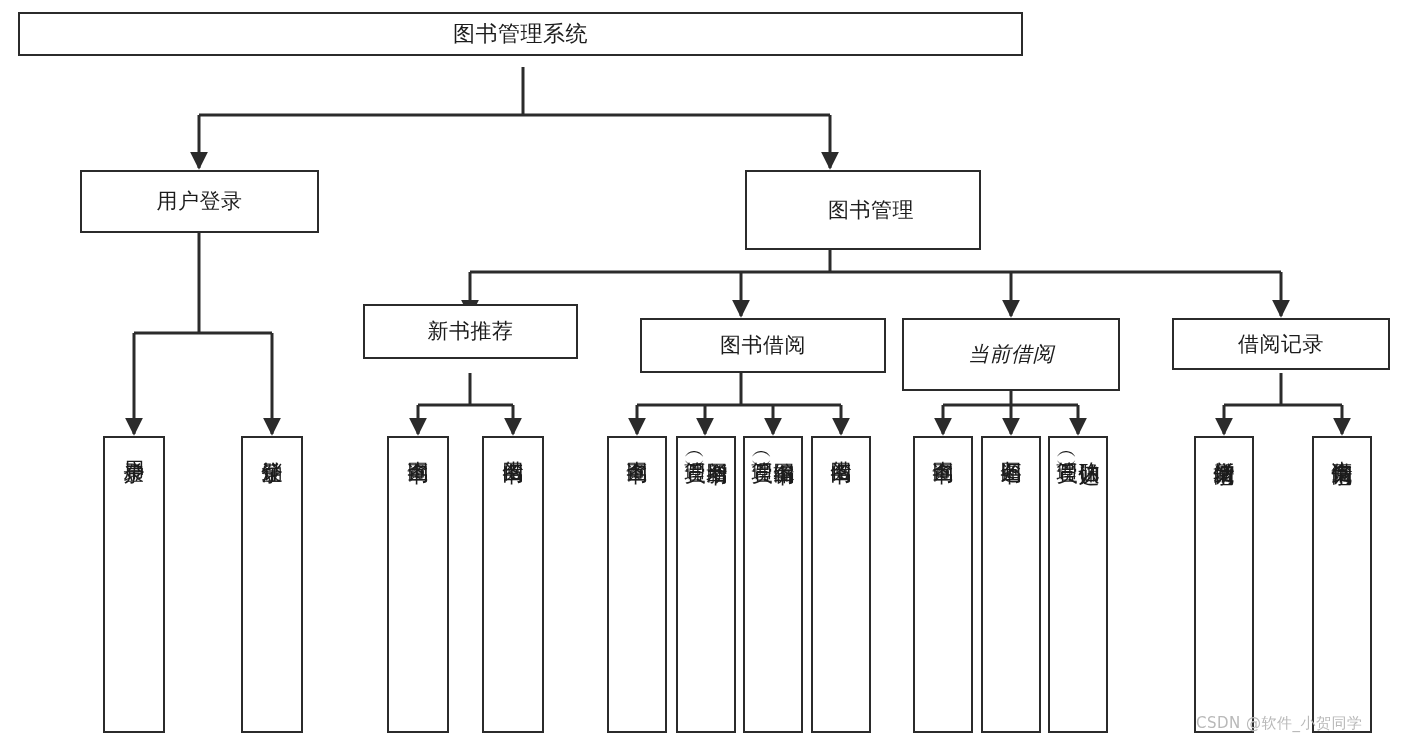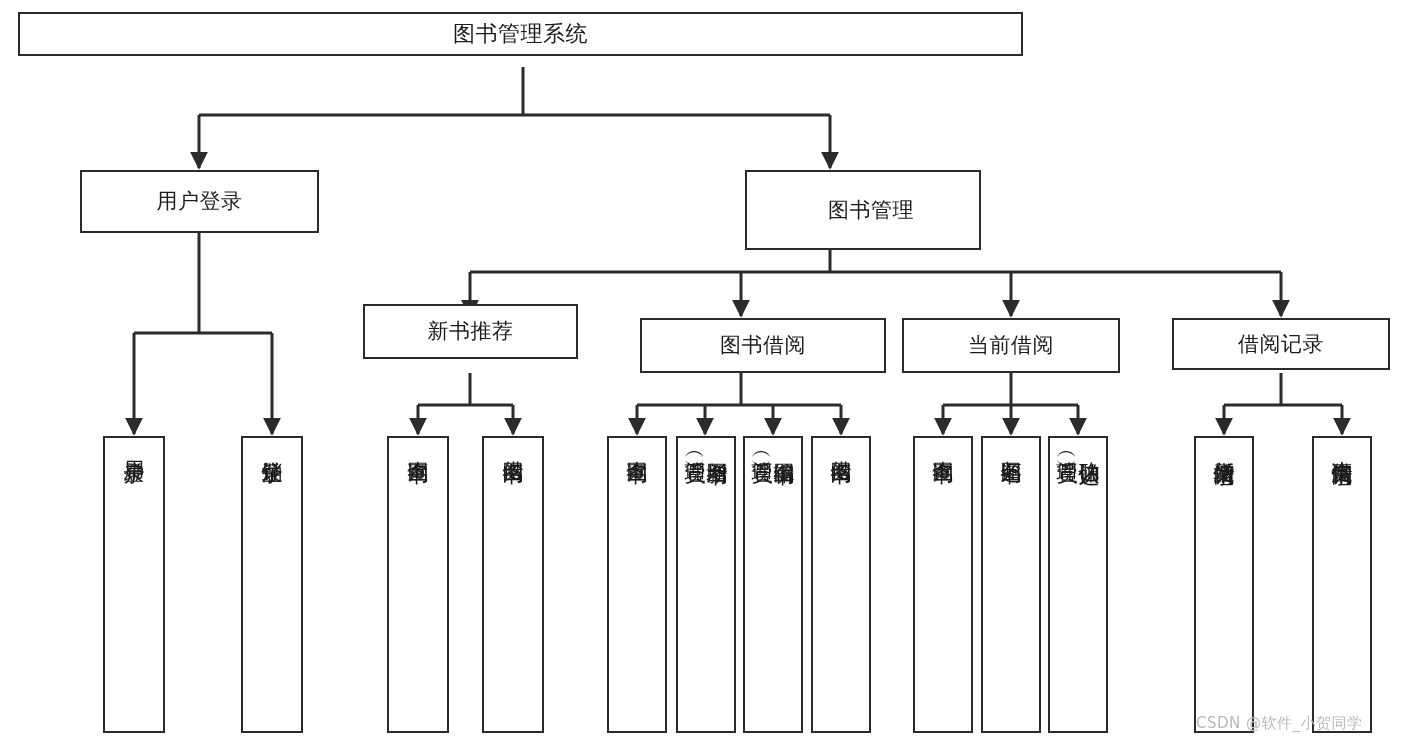--- a/index.html
+++ b/index.html
@@ -136,21 +136,21 @@
   <div class="node horizontal" style="left:745px; top:170px; width:236px; height:80px;padding-left:16px;">
     <span class="node-label">图书管理</span>
   </div>
 
   <div class="node horizontal" style="left:363px; top:304px; width:215px; height:55px;">
     <span class="node-label">新书推荐</span>
   </div>
   <div class="node horizontal" style="left:632px; top:318px; width:246px; height:55px;margin-left:8px;">
     <span class="node-label">图书借阅</span>
   </div>
-  <div class="node horizontal" style="left:902px; top:318px; width:218px; height:55px;">
+  <div class="node horizontal" style="left:902px; top:318px; width:218px; height:73px;font-style:italic;">
     <span class="node-label">当前借阅</span>
   </div>
   <div class="node horizontal" style="left:1172px; top:318px; width:218px; height:52px;">
     <span class="node-label">借阅记录</span>
   </div>
 
   <div class="node vertical" style="left:103px; top:436px; width:62px; height:297px;">
     <span class="node-label">用户登录</span>
   </div>
   <div class="node vertical" style="left:241px; top:436px; width:62px; height:297px;">

